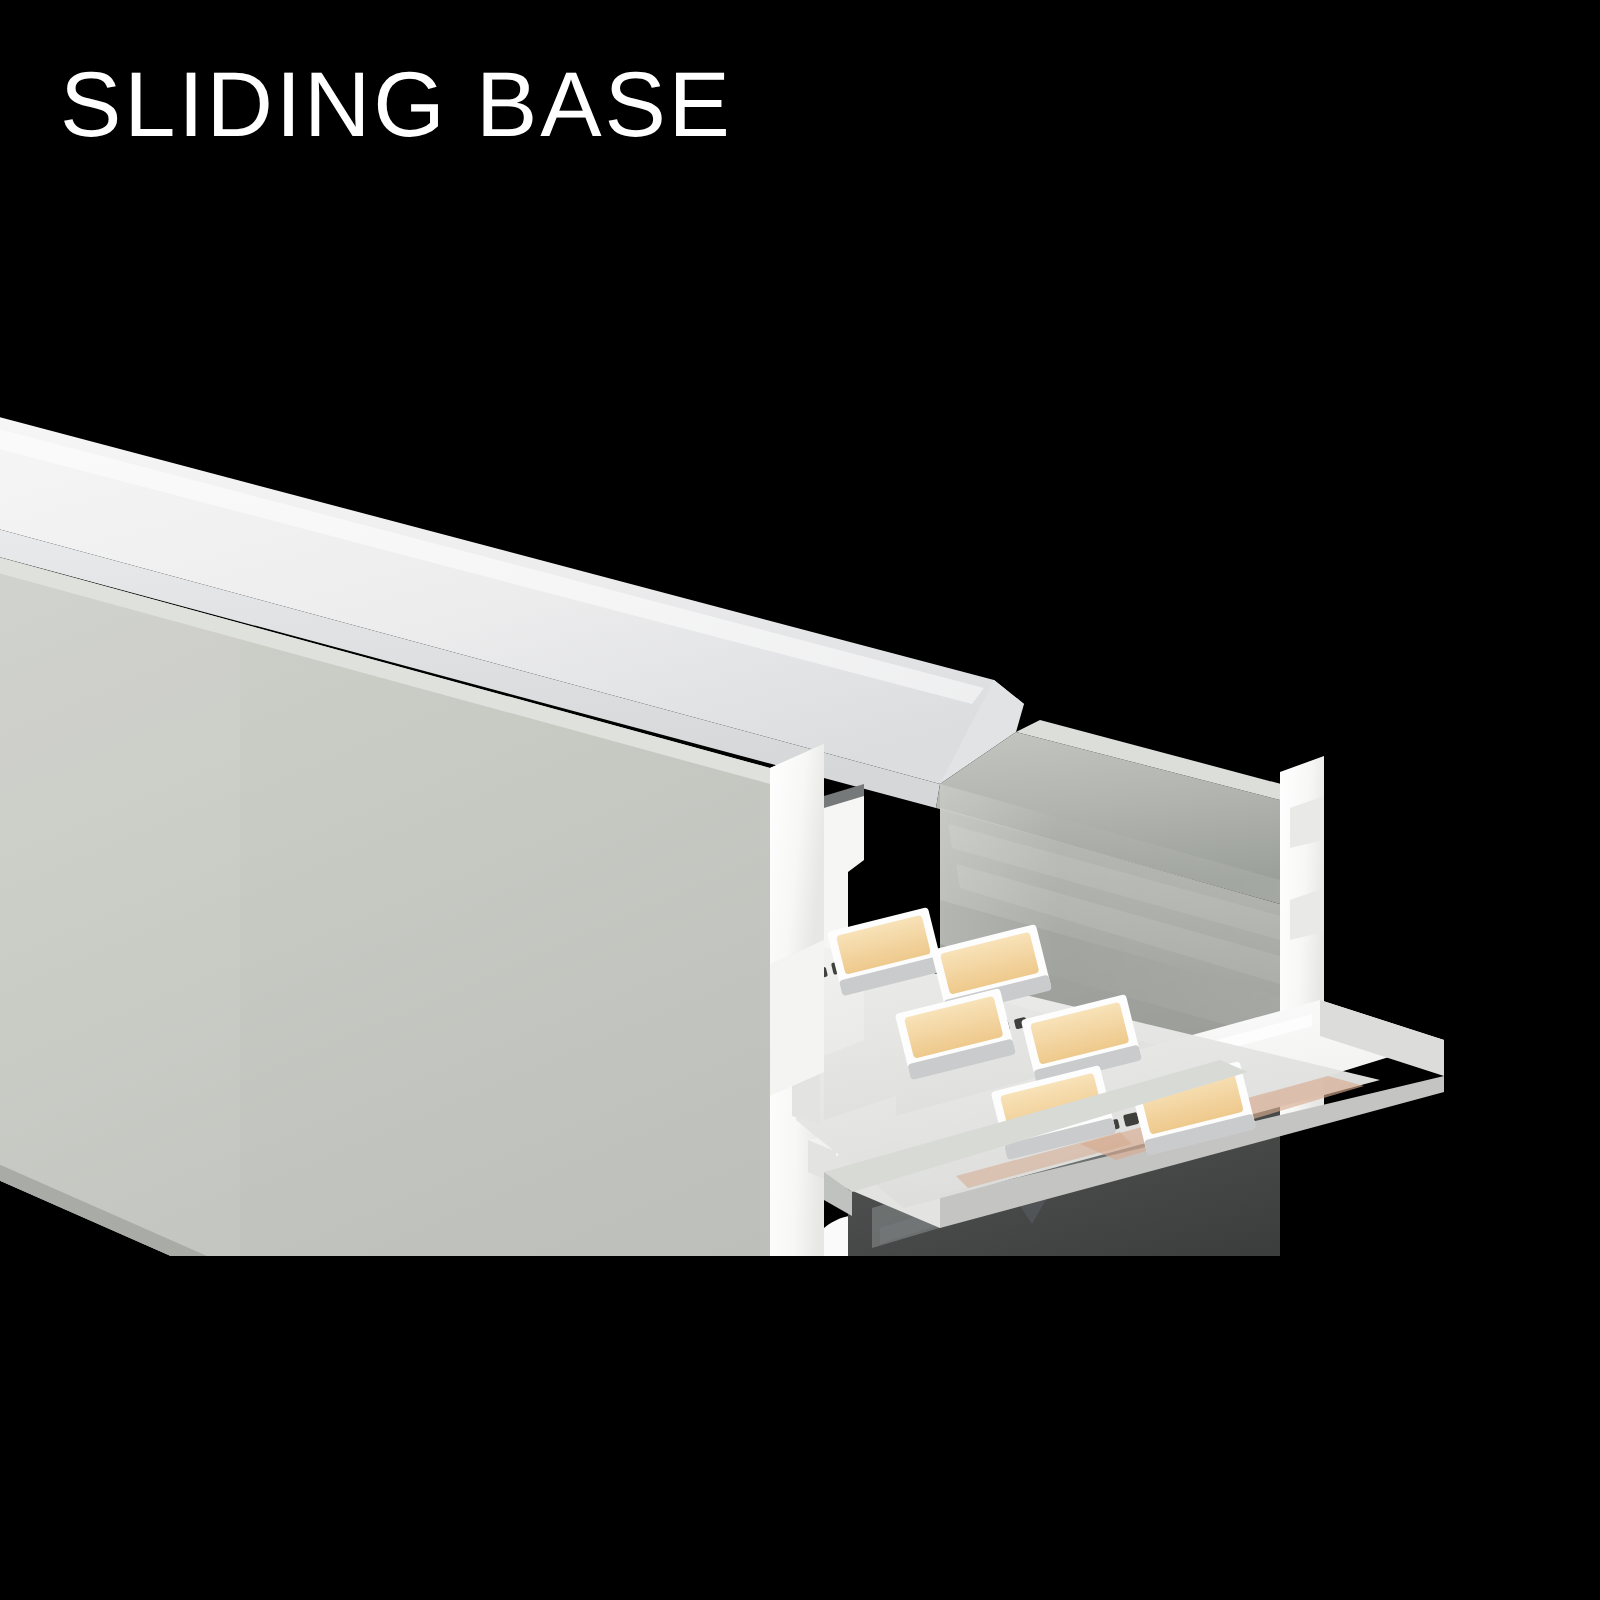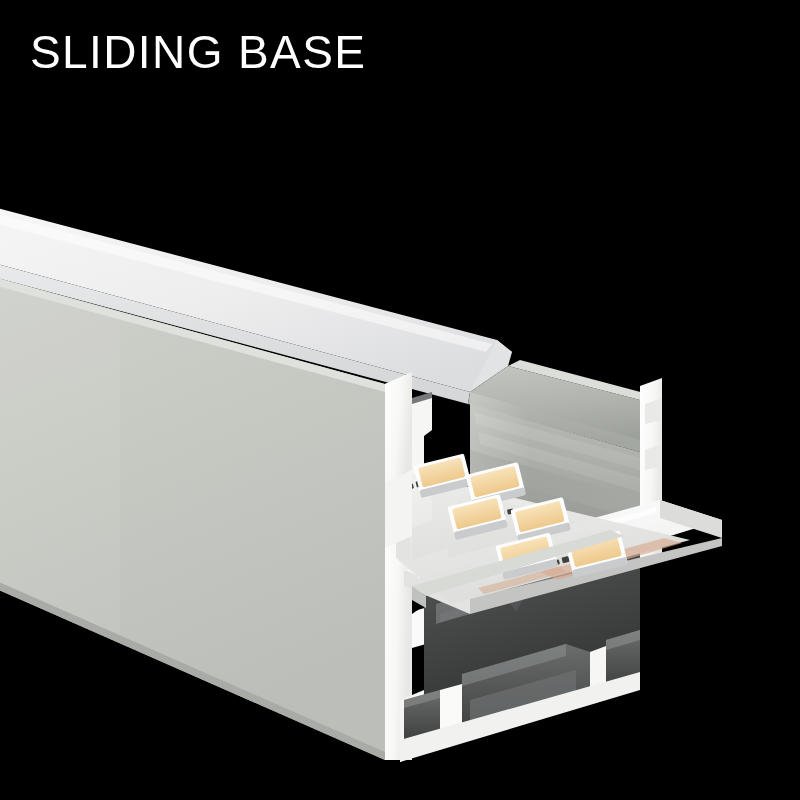--- a/index.html
+++ b/index.html
@@ -1,19 +1,19 @@
 <!DOCTYPE html>
 <html><head>
 <meta charset="utf-8">
 <title>Sliding Base LED Profile</title>
 <style>
   html,body{margin:0;padding:0;background:#000;}
   #stage{
     position:relative;
-    width:800px;height:800px;
+    width:800px;height:628px;
     background:#000000;
     overflow:hidden;
     font-family:"Liberation Sans", sans-serif;
   }
   #product-svg{position:absolute;left:0;top:0;width:800px;height:800px;display:block;}
   #title-overlay{
     position:absolute;
     left:30px; top:24px;
     z-index:5;
     pointer-events:none;

